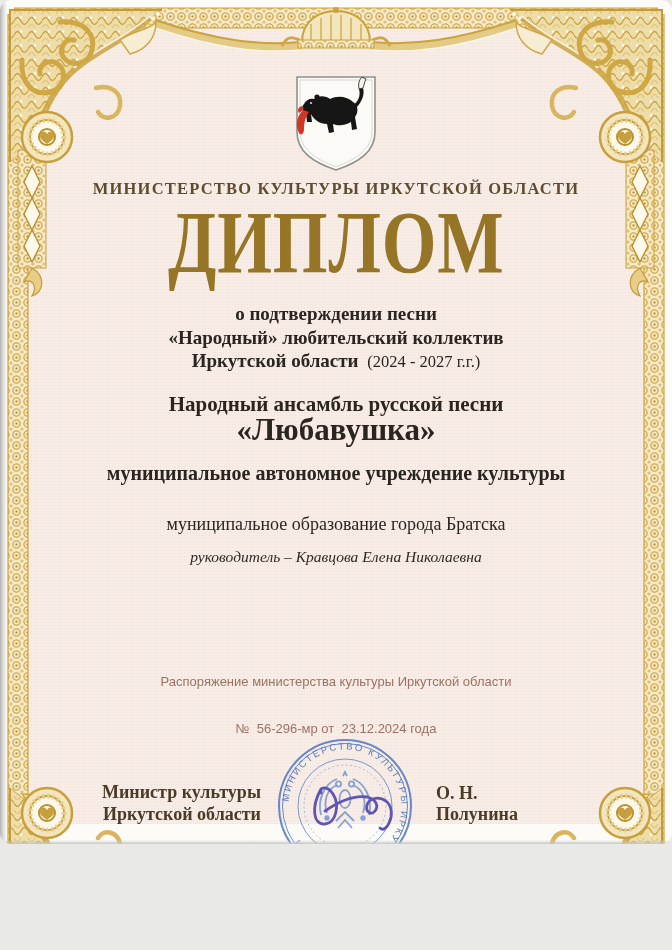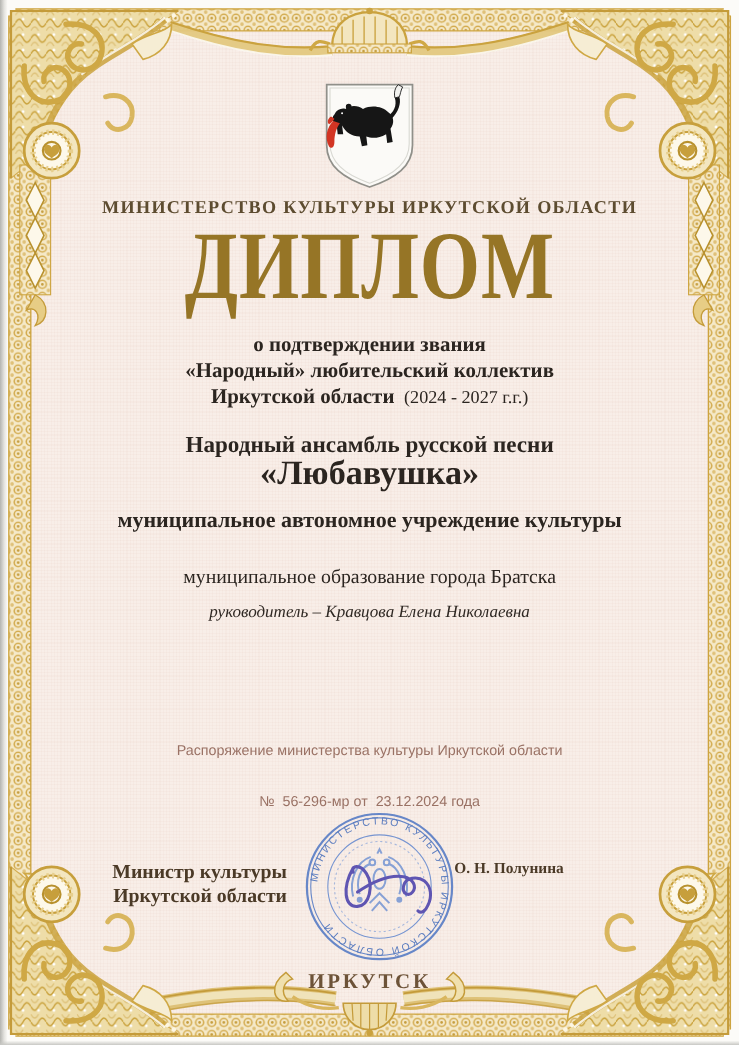--- a/index.html
+++ b/index.html
@@ -1,17 +1,17 @@
 <!DOCTYPE html>
 <html><head>
 <meta charset="utf-8">
 <style>
   html,body{margin:0;padding:0;background:#e9e9e7;}
-  .page{position:relative;width:672px;height:950px;background:#fcfbf8;overflow:hidden;
-        font-family:"Liberation Serif","DejaVu Serif",serif;}
+  .page{position:relative;width:672px;height:844px;background:#fcfbf8;overflow:hidden;
+        font-family:"Liberation Serif","DejaVu Serif",serif;border-radius:11px;}
   
   .paper{position:absolute;left:22px;top:20px;right:22px;bottom:20px;
          background:
            repeating-linear-gradient(0deg, rgba(205,150,130,0.05) 0 1px, rgba(0,0,0,0) 1px 3px),
            repeating-linear-gradient(90deg, rgba(205,150,130,0.05) 0 1px, rgba(0,0,0,0) 1px 3px),
            #f8eee8;}
   .scan-edge-left{position:absolute;left:0;top:0;bottom:0;width:7px;
          background:linear-gradient(90deg,#b4b4b0,#e4e3df 55%,rgba(228,227,223,0));}
   .scan-edge-bottom{position:absolute;left:0;right:0;bottom:0;height:4px;
          background:linear-gradient(0deg,#c8c8c4,rgba(200,200,196,0));}
@@ -26,21 +26,21 @@
   .award .years{font-weight:normal;font-size:16.5px;margin-left:4px;}
   .ens-type{top:392px;font-size:21px;font-weight:bold;}
   .ens-name{top:412px;font-size:31px;font-weight:bold;}
   .org{top:461px;font-size:20px;font-weight:bold;line-height:24px;}
   .municipality{top:514px;font-size:18px;}
   .leader{top:548px;font-size:15.5px;font-style:italic;color:#2f2823;text-align:center;}
   .decree{top:643px;font-family:"Liberation Sans","DejaVu Sans",sans-serif;
           font-size:13px;line-height:15.5px;color:#9a7265;white-space:pre;}
   .minister{position:absolute;left:102px;top:782px;font-size:18px;font-weight:bold;
             line-height:21.5px;color:#4b3a27;text-align:right;}
-  .signer-name{position:absolute;left:413px;top:783px;width:120px;font-size:14px;
+  .signer-name{position:absolute;left:436px;top:783px;width:120px;font-size:18px;
             color:#4b3a27;text-align:left;font-weight:bold;}
   .city{top:882px;font-size:19px;font-weight:bold;letter-spacing:2.5px;color:#6d5338;}
   .coat{position:absolute;left:290px;top:72px;}
   .seal{position:absolute;left:275px;top:731px;}
 </style>
 </head>
 <body>
 
 <div class="page">
 
@@ -170,21 +170,21 @@
       </g>
     </svg>
 
     <div class="cline ministry">МИНИСТЕРСТВО КУЛЬТУРЫ ИРКУТСКОЙ ОБЛАСТИ</div>
 
     <div class="cline diploma">
       <span>ДИПЛОМ</span>
     </div>
 
     <div class="cline award">
-      <div>о подтверждении звания</div>
+      <div>о подтверждении песни</div>
       <div>«Народный» любительский коллектив</div>
       <div>
         <span>Иркутской области</span>
         <span class="years">(2024 - 2027 г.г.)</span>
       </div>
     </div>
 
     <div class="cline ens-type">Народный ансамбль русской песни</div>
     <div class="cline ens-name">«Любавушка»</div>
 

